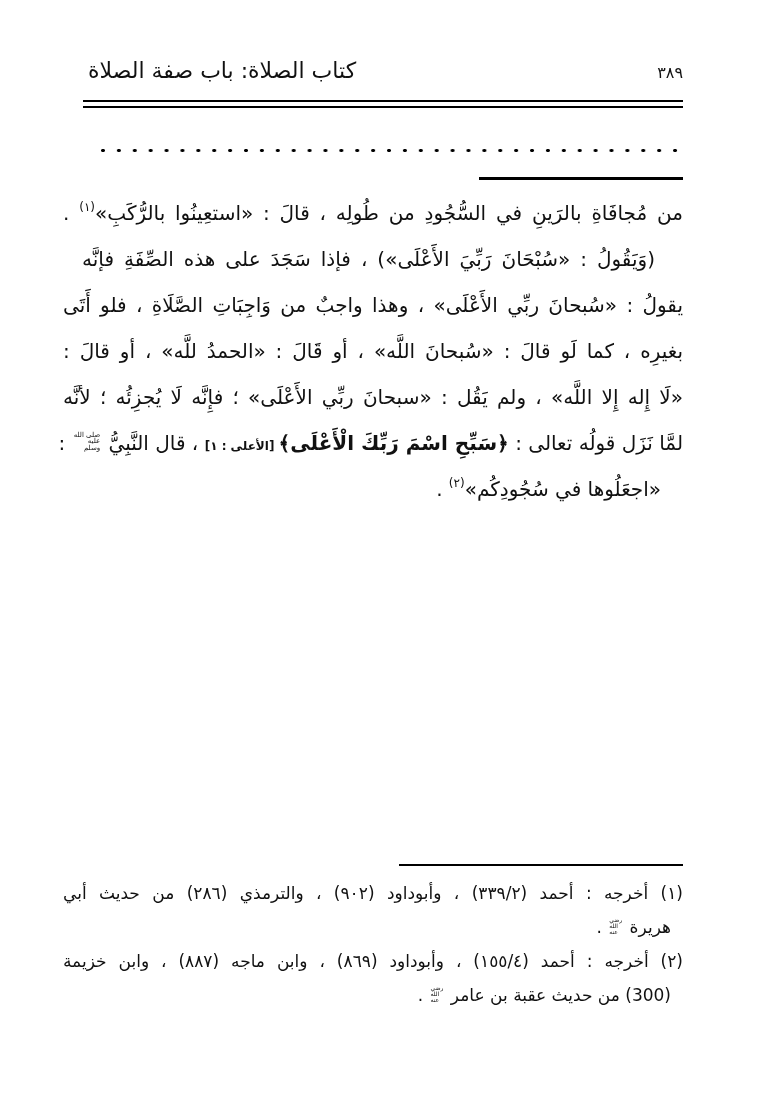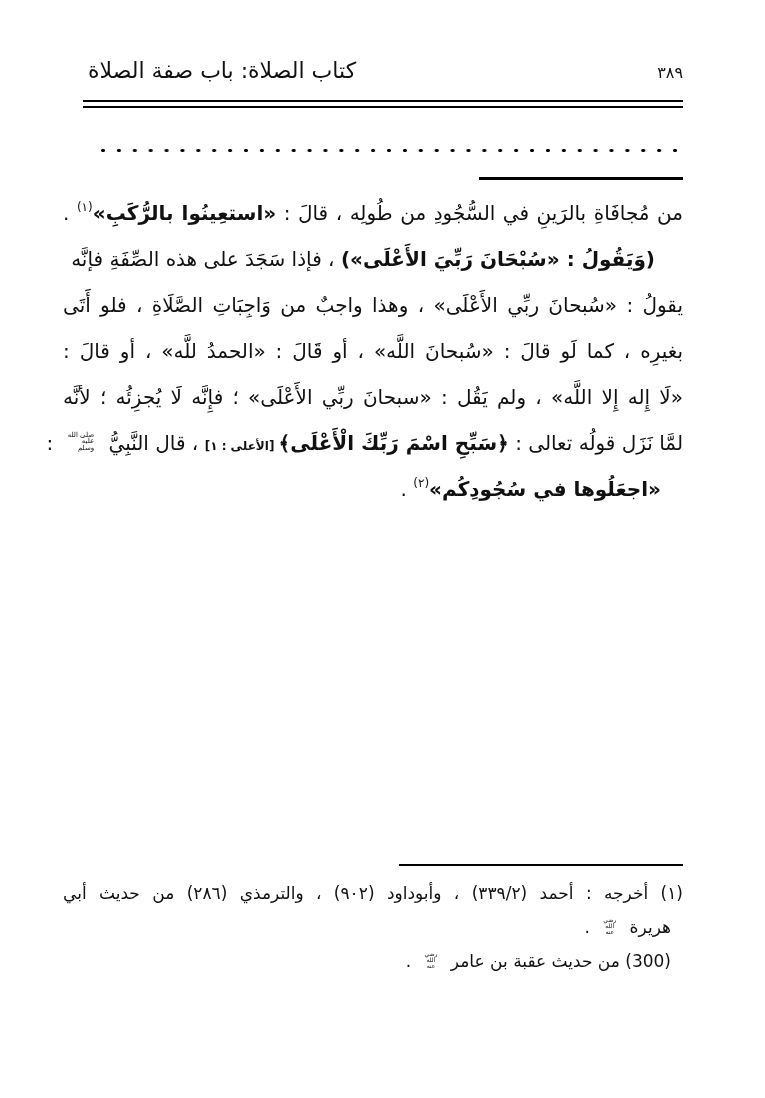--- a/index.html
+++ b/index.html
@@ -45,33 +45,33 @@
   }
   .body-text .rich-line {
     height: 46px; line-height: 46px;
     white-space: nowrap;
   }
   .align-justify, .align-justify-indent { text-align: justify; text-align-last: justify; }
   .align-right, .align-right-indent { text-align: right; }
   .body-text .align-justify-indent { text-indent: 28px; margin-left: 19px; }
   .body-text .align-right-indent { padding-right: 22px; }
   .seg-regular { font-weight: normal; }
-  .seg-bold { font-weight: bold; }
+  .seg-bold { font-weight: normal; }
   .seg-verse { font-weight: bold; }
   .seg-ref { font-weight: bold; font-size: 12px; }
   .seg-sup {
     font-size: 12px; font-weight: normal;
     position: relative; top: -9px;
     letter-spacing: 0.5px;
   }
   
   .honorific {
     display: inline-block; vertical-align: middle;
-    text-align: center; font-size: 7px; line-height: 6.5px;
-    font-weight: normal; margin: 0 8px; transform: translateY(-3px);
+    text-align: left; font-size: 7px; line-height: 6.5px;
+    font-weight: normal; margin: 0 2px; transform: translateY(-3px);
     white-space: normal;
   }
   .hrow { display: block; white-space: nowrap; }
   
   .footnotes {
     position: absolute; top: 864px; left: 63px; width: 620px;
     direction: rtl; font-size: 17px;
   }
   .footnote-divider {
     width: 284px; height: 2px; background: #000;
@@ -107,17 +107,18 @@
       <div class="rich-line align-justify"><span class="seg-regular">«لَا إِله إِلا اللَّه» ، ولم يَقُل : «سبحانَ ربِّي الأَعْلَى» ؛ فإِنَّه لَا يُجزِئُه ؛ لأنَّه</span></div>
       <div class="rich-line align-justify"><span class="seg-regular">لمَّا نَزَل قولُه تعالى : </span><span class="seg-verse">﴿سَبِّحِ اسْمَ رَبِّكَ الْأَعْلَى﴾</span><span class="seg-ref"> [الأعلى : ١]</span><span class="seg-regular"> ، قال النَّبِيُّ </span><span class="honorific"><span class="hrow">صلى الله</span><span class="hrow">عليه</span><span class="hrow">وسلم</span></span><span class="seg-regular"> :</span></div>
       <div class="rich-line align-right-indent"><span class="seg-bold">«اجعَلُوها في سُجُودِكُم»</span><span class="seg-sup">(٢)</span><span class="seg-regular"> .</span></div>
     </div>
 
   <div class="footnotes">
     <div class="footnote-divider"></div>
     <div>
         <div class="rich-line align-justify"><span class="seg-regular">(١) أخرجه : أحمد (٣٣٩/٢) ، وأبوداود (٩٠٢) ، والترمذي (٢٨٦) من حديث أبي</span></div>
         <div class="rich-line align-right-indent"><span class="seg-regular">هريرة </span><span class="honorific"><span class="hrow">رضي</span><span class="hrow">الله</span><span class="hrow">عنه</span></span><span class="seg-regular"> .</span></div>
+        <div class="rich-line align-justify"><span class="seg-regular">(٢) أخرجه : أحمد (١٥٥/٤) ، وأبوداود (٨٦٩) ، وابن ماجه (٨٨٧) ، وابن خزيمة</span></div>
         <div class="rich-line align-right-indent"><span class="seg-regular">(300) من حديث عقبة بن عامر </span><span class="honorific"><span class="hrow">رضي</span><span class="hrow">الله</span><span class="hrow">عنه</span></span><span class="seg-regular"> .</span></div>
       </div>
   </div>
 
 </div>
 
 </body></html>

